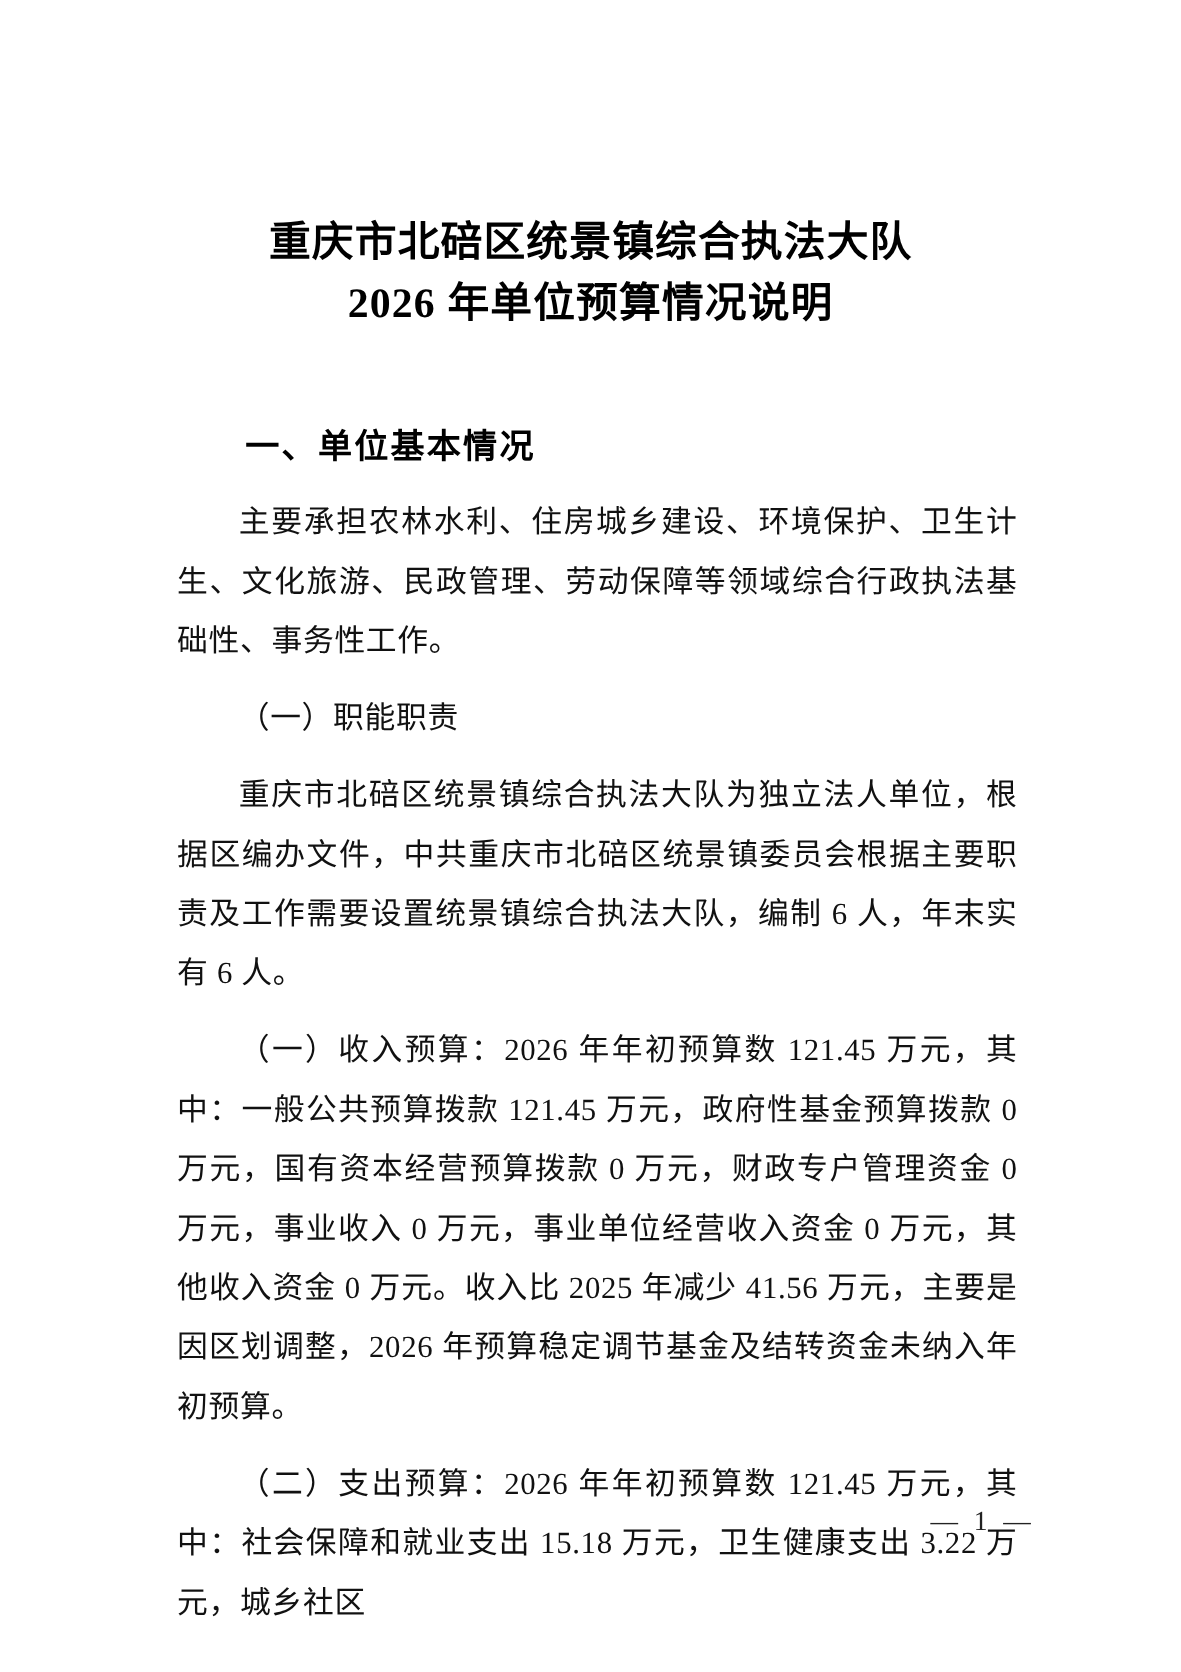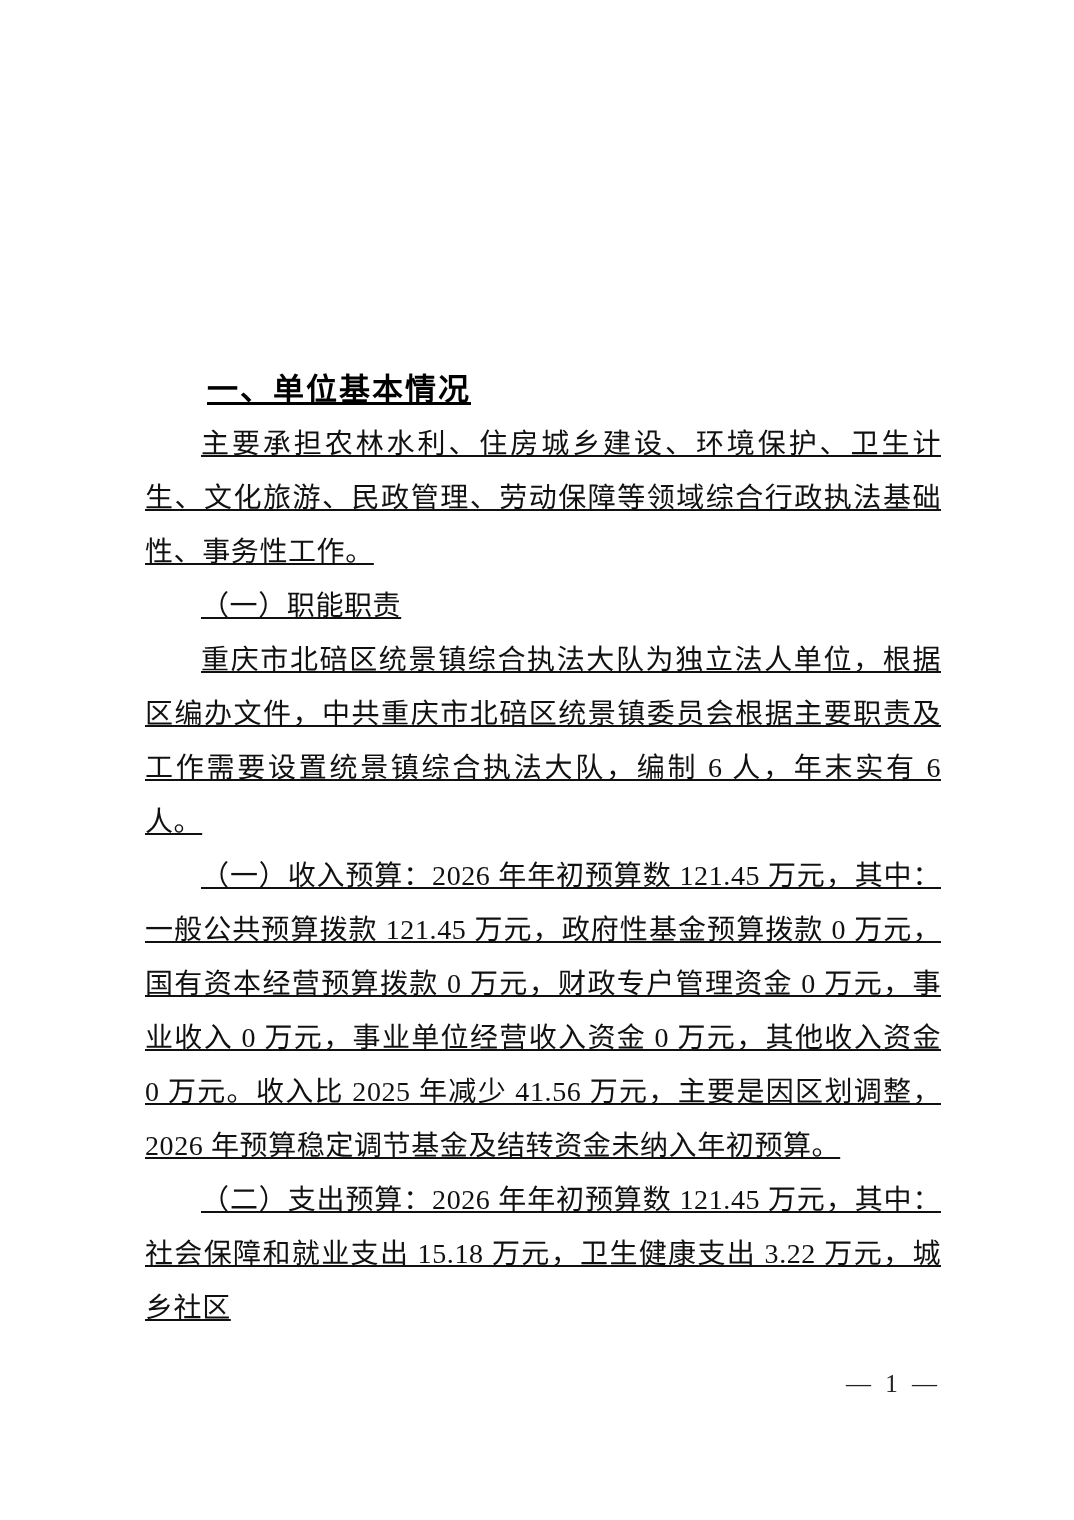--- a/index.html
+++ b/index.html
@@ -29,28 +29,27 @@
     letter-spacing: 1px;
     white-space: nowrap;
   }
   .content {
     position: absolute;
     top: 363px;
     left: 145px;
     width: 796px;
   }
   .block {
-    margin: 0;
+    margin: 16px;
     font-size: 28px;
     line-height: 54px;
     letter-spacing: 0.6px;
     text-align: justify;
     text-indent: 2em;
     color: #111111;
-    text-decoration: underline;
   }
   .heading1 {
     font-family: "Liberation Sans", "DejaVu Sans", sans-serif;
     font-weight: bold;
     font-size: 31px;
     letter-spacing: 2px;
     text-align: left;
     color: #000000;
   }
   .heading2 {
@@ -67,20 +66,24 @@
     line-height: 54px;
     letter-spacing: 4px;
     color: #222222;
   }
 </style>
 </head>
 <body>
 
 <div class="page">
 
+  <div class="doc-title">
+    <div>重庆市北碚区统景镇综合执法大队</div>
+    <div>2026 年单位预算情况说明</div>
+  </div>
 
   <div class="content">
     <p class="block heading1">一、单位基本情况</p>
     <p class="block">主要承担农林水利、住房城乡建设、环境保护、卫生计生、文化旅游、民政管理、劳动保障等领域综合行政执法基础性、事务性工作。</p>
     <p class="block heading2">（一）职能职责</p>
     <p class="block">重庆市北碚区统景镇综合执法大队为独立法人单位，根据区编办文件，中共重庆市北碚区统景镇委员会根据主要职责及工作需要设置统景镇综合执法大队，编制 6 人，年末实有 6 人。</p>
     <p class="block">（一）收入预算：2026 年年初预算数 121.45 万元，其中：一般公共预算拨款 121.45 万元，政府性基金预算拨款 0 万元，国有资本经营预算拨款 0 万元，财政专户管理资金 0 万元，事业收入 0 万元，事业单位经营收入资金 0 万元，其他收入资金 0 万元。收入比 2025 年减少 41.56 万元，主要是因区划调整，2026 年预算稳定调节基金及结转资金未纳入年初预算。</p>
     <p class="block">（二）支出预算：2026 年年初预算数 121.45 万元，其中：社会保障和就业支出 15.18 万元，卫生健康支出 3.22 万元，城乡社区</p>
   </div>
 

